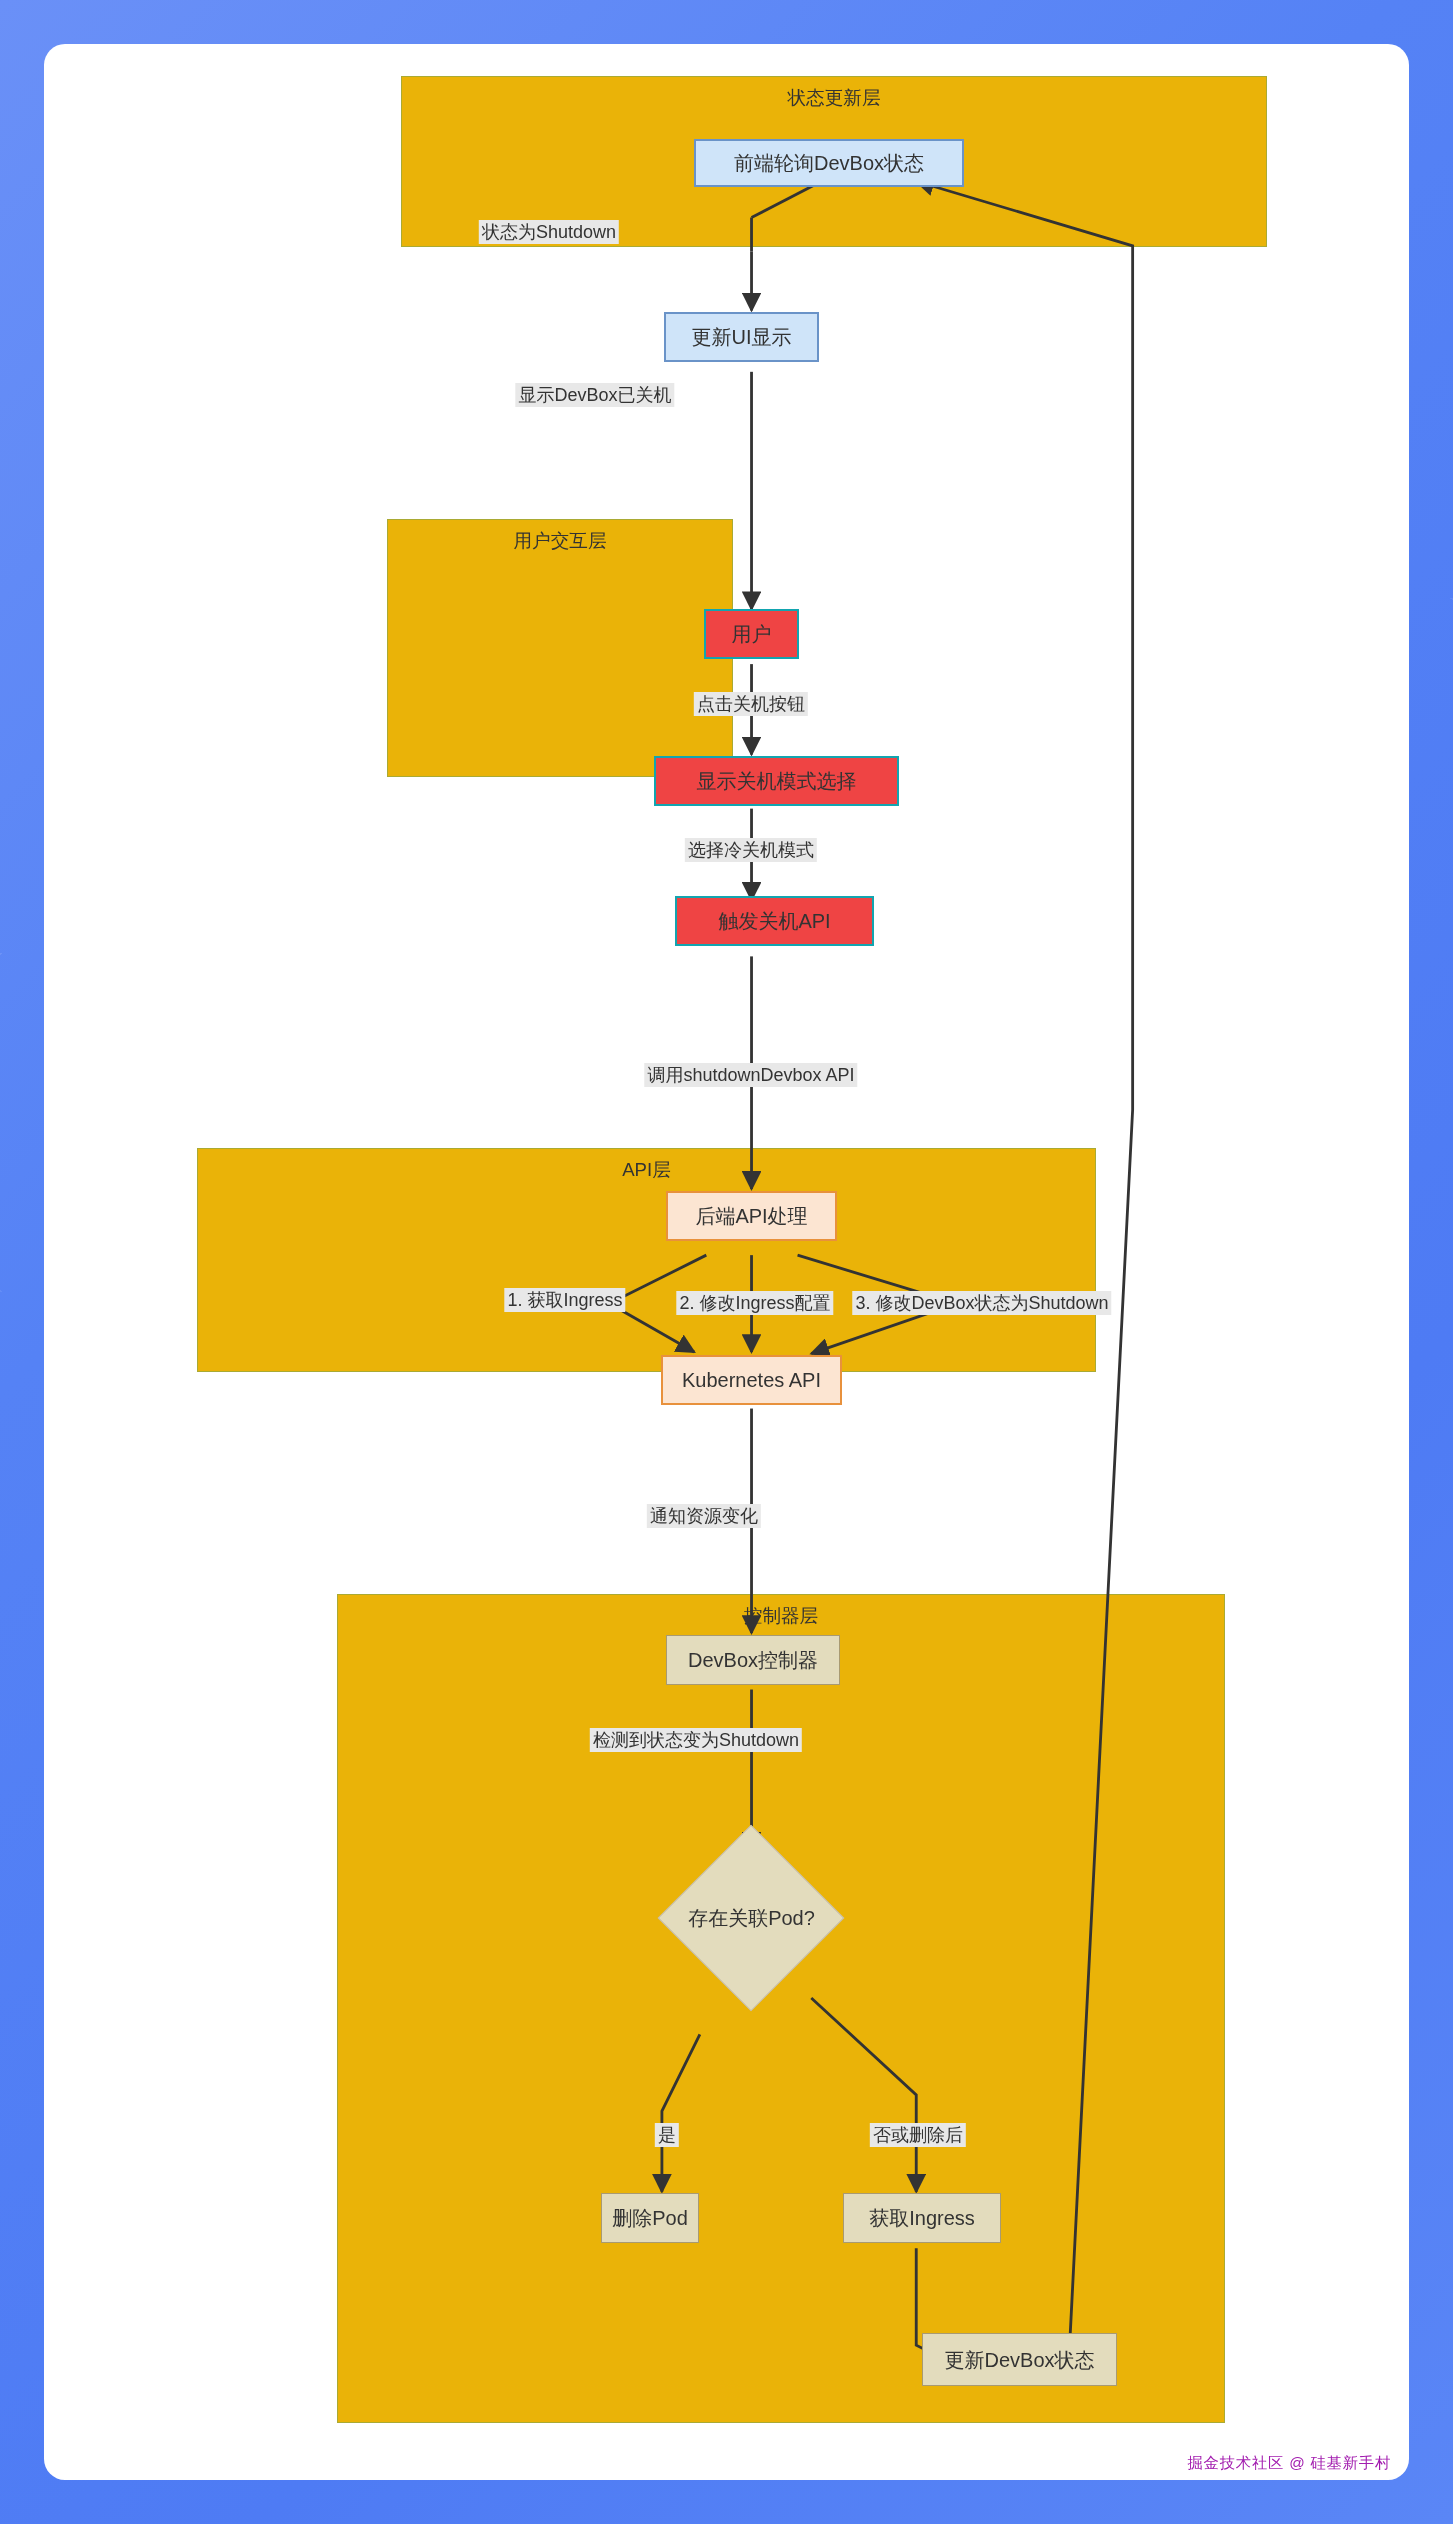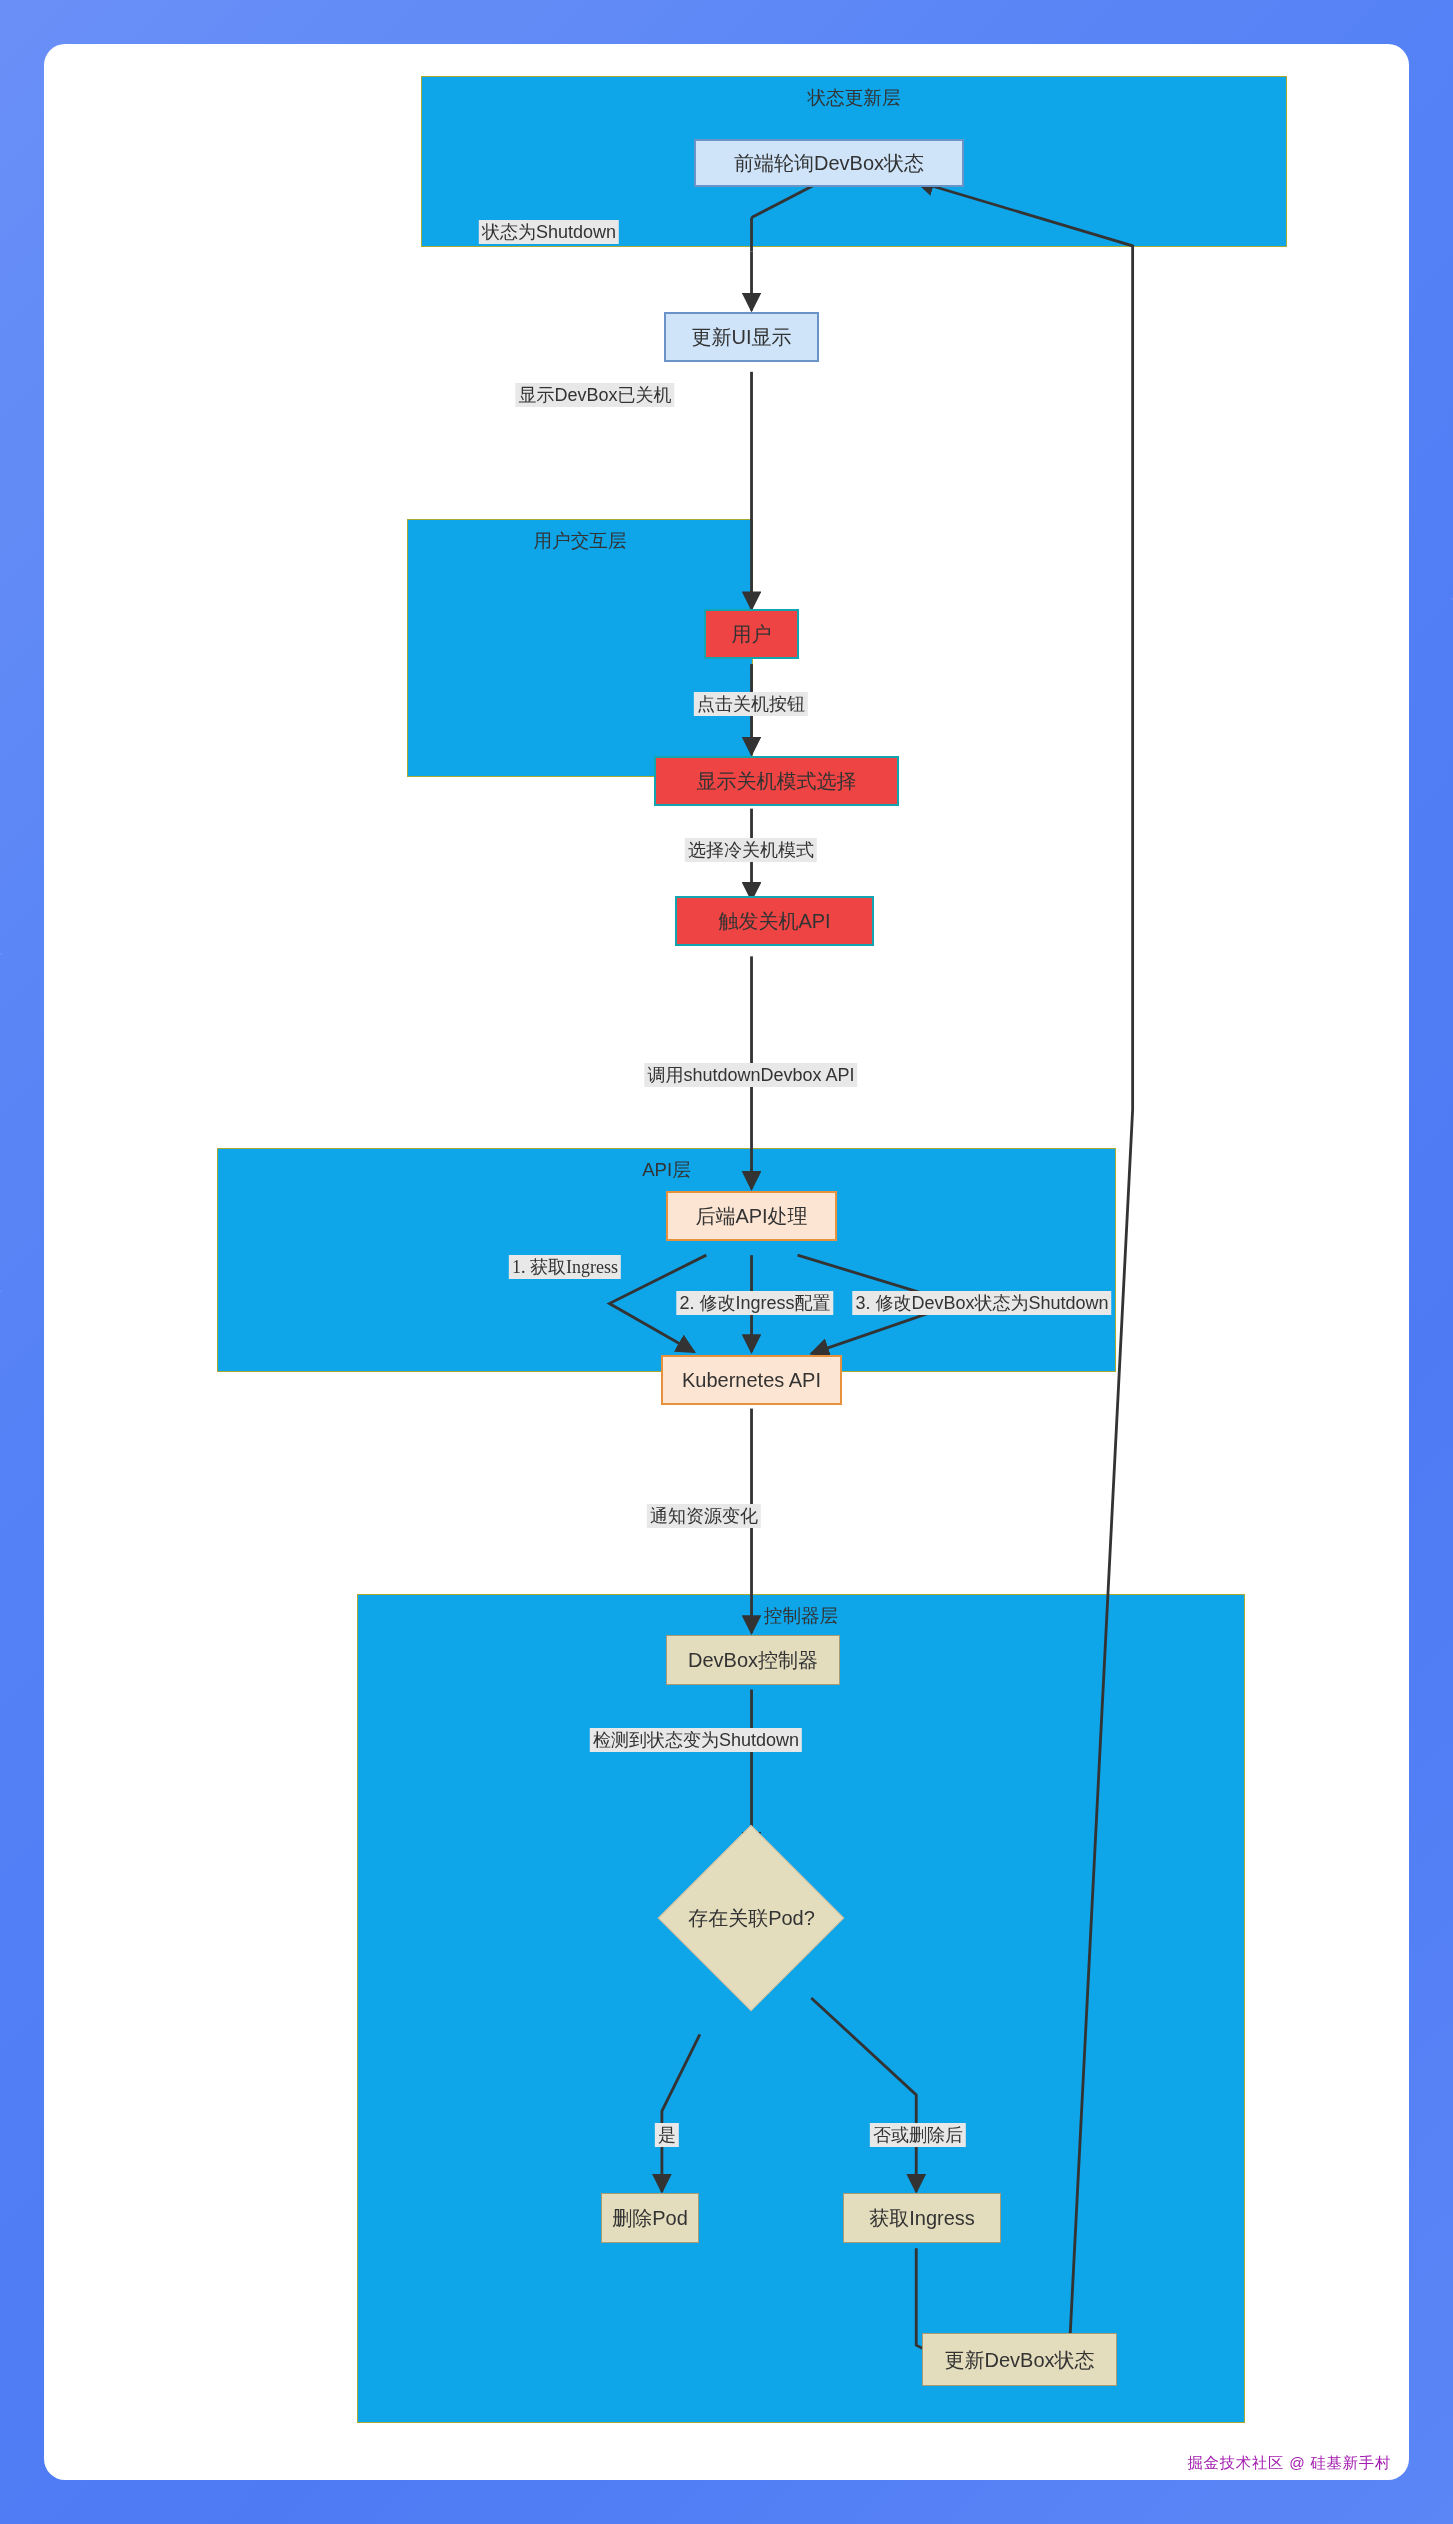--- a/index.html
+++ b/index.html
@@ -58,24 +58,23 @@
   svg#edges {
     position: absolute;
     left: 0; top: 0;
     width: 1365px;
     height: 2436px;
     pointer-events: none;
   }
 
   .subgraph {
     position: absolute;
-    background: #0ea5e9;
+    background: #eab308;
     border: 1.6px solid #aaaa33;
     box-sizing: border-box;
-    margin-left: 20px;
   }
   .subgraph-title {
     position: absolute;
     top: 8px;
     left: 0;
     width: 100%;
     text-align: center;
     font-size: 18.6px;
     color: #333333;
     white-space: nowrap;
@@ -274,21 +273,21 @@
     </div>
 
     <div class="edge-label" style="left:707px; top:794px;">
       <span>选择冷关机模式</span>
     </div>
 
     <div class="edge-label" style="left:707px; top:1019px;">
       <span>调用shutdownDevbox API</span>
     </div>
 
-    <div class="edge-label" style="left:521px; top:1211px;font-family:Liberation Serif, serif;">
+    <div class="edge-label" style="left:521px; top:1244px;">
       <span>1. 获取Ingress</span>
     </div>
 
     <div class="edge-label" style="left:711px; top:1247px;">
       <span>2. 修改Ingress配置</span>
     </div>
 
     <div class="edge-label" style="left:938px; top:1247px;">
       <span>3. 修改DevBox状态为Shutdown</span>
     </div>

